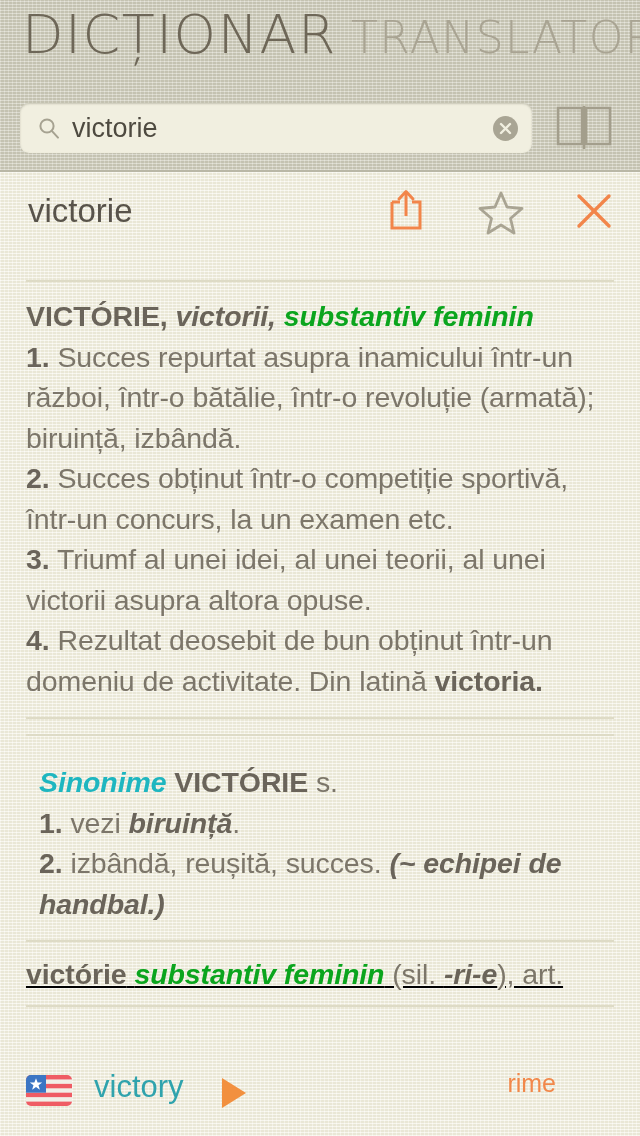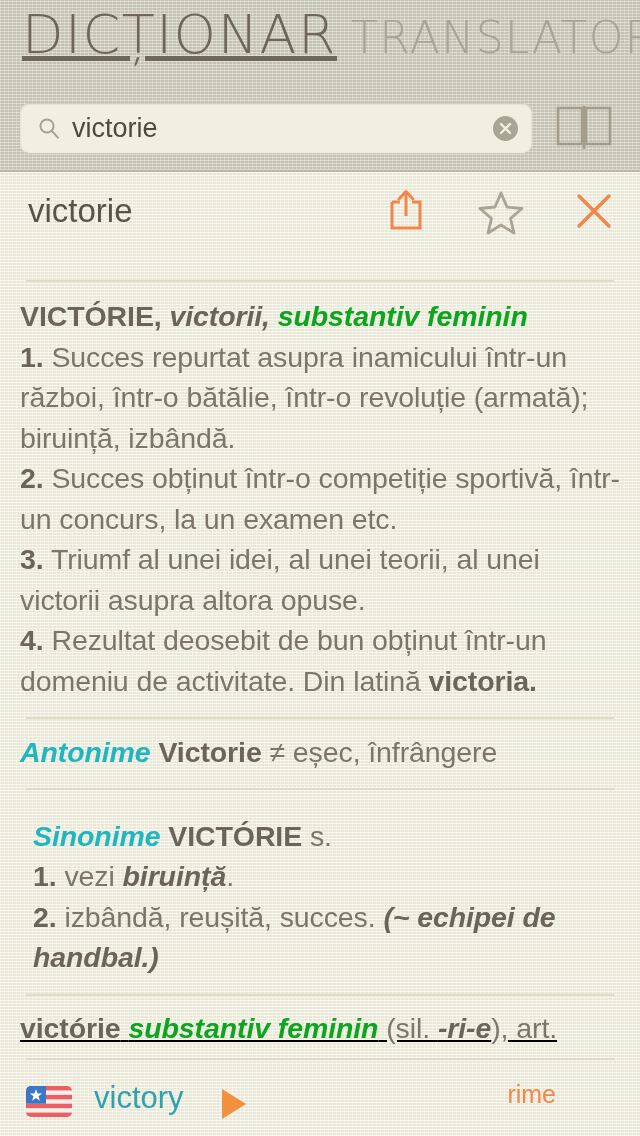--- a/index.html
+++ b/index.html
@@ -49,21 +49,20 @@
     top: 8px;
     white-space: nowrap;
     line-height: 1;
   }
   .brand-main {
     font-size: 54px;
     letter-spacing: 1.5px;
     color: #6e6758;
     font-weight: 300;
     font-family: "DejaVu Sans", sans-serif;
-    text-decoration: underline;
   }
   .brand-sub {
     font-size: 44px;
     letter-spacing: 1.5px;
     color: #a9a493;
     font-weight: 300;
     font-family: "DejaVu Sans", sans-serif;
     margin-left: 14px;
   }
 
@@ -150,21 +149,21 @@
     position: absolute;
     left: 0; top: 280px;
     width: 640px;
     height: 856px;
   }
   .hr {
     height: 0;
     border-top: 2px solid #dedbc6;
     margin: 0 26px;
   }
-  .block { padding: 0 20px; }
+  .block { padding: 0 26px; }
 
   .defpara {
     font-size: 28.5px;
     line-height: 40.5px;
     color: #7c766a;
     font-family: "Liberation Sans", sans-serif;
     letter-spacing: -0.1px;
   }
   .headword { font-weight: bold; color: #6a645a; }
   .infl { font-style: italic; color: #6a645a; font-weight: 600; }
@@ -177,21 +176,21 @@
     font-weight: bold;
     color: #1eb6c0;
   }
   .strongword { font-weight: bold; color: #6a645a; }
   .ital-bold { font-style: italic; font-weight: bold; color: #6a645a; }
 
   
   .footer {
     position: absolute;
     left: 0;
-    bottom: 0;
+    bottom: 11px;
     width: 580px;
     height: 62px;
     border-radius: 15px;
   }
   .flag {
     position: absolute;
     left: 26px;
     top: 12px;
     width: 46px;
     height: 31px;
@@ -299,26 +298,20 @@
         <span class="pos">substantiv feminin</span><br>
         <span class="num">1.</span><span> Succes repurtat asupra inamicului într-un război, într-o bătălie, într-o revoluție (armată); biruință, izbândă.</span><br>
         <span class="num">2.</span><span> Succes obținut într-o competiție sportivă, într-un concurs, la un examen etc.</span><br>
         <span class="num">3.</span><span> Triumf al unei idei, al unei teorii, al unei victorii asupra altora opuse.</span><br>
         <span class="num">4.</span><span> Rezultat deosebit de bun obținut într-un domeniu de activitate. Din latină </span><span class="etym">victoria.</span>
       </p>
     </div>
 
     <div class="hr" style="margin-top:16px;"></div>
 
-    <div class="block" style="padding-top:13px;">
-      <p class="defpara" style="margin:0;">
-        <span class="sec-label">Antonime</span>
-        <span class="strongword">Victorie</span><span> ≠ eșec, înfrângere</span>
-      </p>
-    </div>
 
     <div class="hr" style="margin-top:15px;"></div>
 
     <div class="block" style="padding-top:13px;">
       <p class="defpara" style="margin:13px;">
         <span class="sec-label">Sinonime</span>
         <span class="strongword">VICTÓRIE</span><span> s.</span><br>
         <span class="num">1.</span><span> vezi </span><span class="ital-bold">biruință</span><span>.</span><br>
         <span class="num">2.</span><span> izbândă, reușită, succes. </span><span class="ital-bold">(~ echipei de handbal.)</span><span></span>
       </p>

